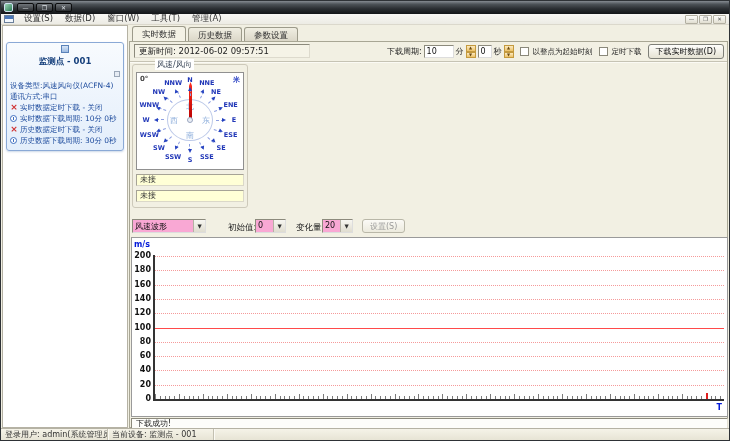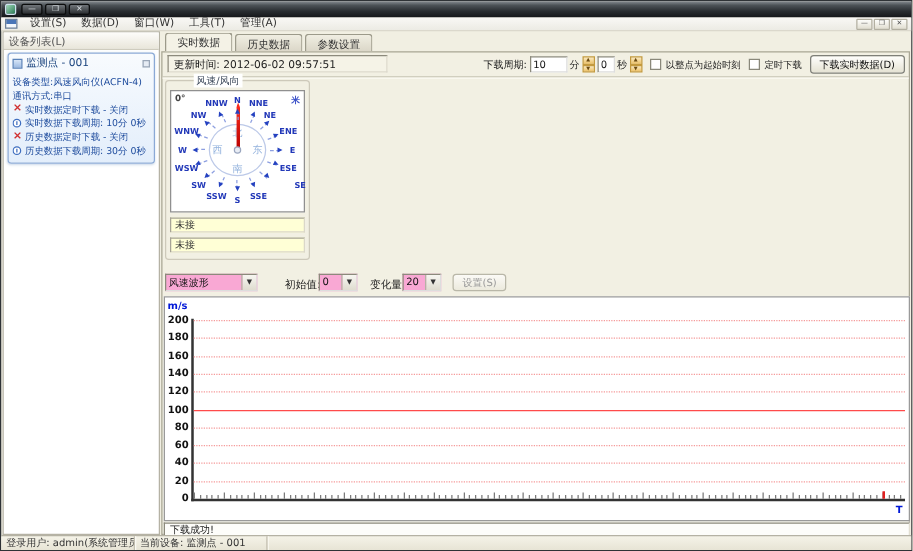--- a/index.html
+++ b/index.html
@@ -34,21 +34,21 @@
   
   .sidebar { position:absolute; left:1px; top:24px; width:126px; bottom:12px;
     background:#fff; border:1px solid #b5b2a4; }
   .sidebar-header { height:14px; background:linear-gradient(#fdfcfa,#e9e6da);
     border-bottom:1px solid #cfccbe; font-size:8.5px; color:#555; padding:2px 4px; }
   .device-panel { position:absolute; left:3px; top:16px; width:118px;
     border:1px solid #8aa9d6; border-radius:3px;
     background:linear-gradient(#f8fbfe,#e3eefb); box-shadow:0 1px 2px rgba(110,145,190,.35);
     padding:2px 3px 4px; }
   .device-panel-header { display:flex; align-items:center; gap:3px; font-size:8.5px;
-    font-weight:normal; color:#16407c; padding-bottom:3px; }
+    font-weight:bold; color:#16407c; padding-bottom:3px;flex-direction:column; }
   .grid-icon { width:8px; height:8px; border:1px solid #5a82b8;
     background:linear-gradient(#d7e5f6,#9dbbe2); }
   .pin-icon { margin-left:auto; width:6px; height:6px; border:1px solid #9aa7b8; background:#e6ecf4; }
   .device-line { display:flex; align-items:center; gap:2px; font-size:7.5px; color:#1c4a9c;
     line-height:11px; white-space:nowrap; overflow:hidden; }
   .icon-x { color:#d03030; font-weight:bold; font-size:9px; width:8px; text-align:center; line-height:9px; }
   .icon-clock { width:7px; height:7px; min-width:7px; border:1px solid #3f6fc0; border-radius:50%;
     background:#fff; position:relative; margin:0 1px 0 0; }
   .icon-clock::after { content:""; position:absolute; left:2px; top:1px; width:1px; height:3px; background:#3f6fc0; }
 
@@ -166,21 +166,20 @@
         <span class="menu-item">管理(A)</span>
       </span>
     <span class="mdi-btns">
       <span class="mdi-btn">—</span>
       <span class="mdi-btn">❐</span>
       <span class="mdi-btn">✕</span>
     </span>
   </div>
 
   <div class="sidebar">
-    <div class="sidebar-header">设备列表(L)</div>
     <div class="device-panel">
       <div class="device-panel-header">
         <span class="grid-icon"></span>
         <span>监测点 - 001</span>
         <span class="pin-icon"></span>
       </div>
       <div id="device-lines">
           <div class="device-line">
             <span>设备类型:风速风向仪(ACFN-4)</span>
           </div>
@@ -262,21 +261,21 @@
               <span class="arrow" style="left: 74.5416px; top: 22.5797px; transform: rotate(45deg);"></span>
               <span class="dir-label" style="left: 93.6507px; top: 31.6927px;">ENE</span>
               <span class="ray" style="left: 77.0209px; top: 37.8156px; width: 7.86151px; transform: rotate(-19.9224deg);"></span>
               <span class="arrow" style="left: 81.9119px; top: 32.6368px; transform: rotate(67.5deg);"></span>
               <span class="dir-label" style="left: 97px; top: 47px;">E</span>
               <span class="ray" style="left: 79px; top: 47px; width: 8px; transform: rotate(0deg);"></span>
               <span class="arrow" style="left: 84.5px; top: 44.5px; transform: rotate(90deg);"></span>
               <span class="dir-label" style="left: 93.6507px; top: 62.3073px;">ESE</span>
               <span class="ray" style="left: 77.0209px; top: 56.1844px; width: 7.86151px; transform: rotate(19.9224deg);"></span>
               <span class="arrow" style="left: 81.9119px; top: 56.3632px; transform: rotate(112.5deg);"></span>
-              <span class="dir-label" style="left: 84.1127px; top: 75.2843px; margin-left: 19px;">SE</span>
+              <span class="dir-label" style="left: 84.1127px; top: 75.2843px;">SE</span>
               <span class="ray" style="left: 71.3848px; top: 63.9706px; width: 7.51665px; transform: rotate(41.1859deg);"></span>
               <span class="arrow" style="left: 74.5416px; top: 66.4203px; transform: rotate(135deg);"></span>
               <span class="dir-label" style="left: 69.8381px; top: 83.9552px;">SSE</span>
               <span class="ray" style="left: 62.9498px; top: 69.1731px; width: 7.15519px; transform: rotate(64.6677deg);"></span>
               <span class="arrow" style="left: 63.5112px; top: 73.1403px; transform: rotate(157.5deg);"></span>
               <span class="dir-label" style="left: 53px; top: 87px;">S</span>
               <span class="ray" style="left: 53px; top: 71px; width: 7px; transform: rotate(90deg);"></span>
               <span class="arrow" style="left: 50.5px; top: 75.5px; transform: rotate(180deg);"></span>
               <span class="dir-label" style="left: 36.1619px; top: 83.9552px;">SSW</span>
               <span class="ray" style="left: 43.0502px; top: 69.1731px; width: 7.15519px; transform: rotate(115.332deg);"></span>

